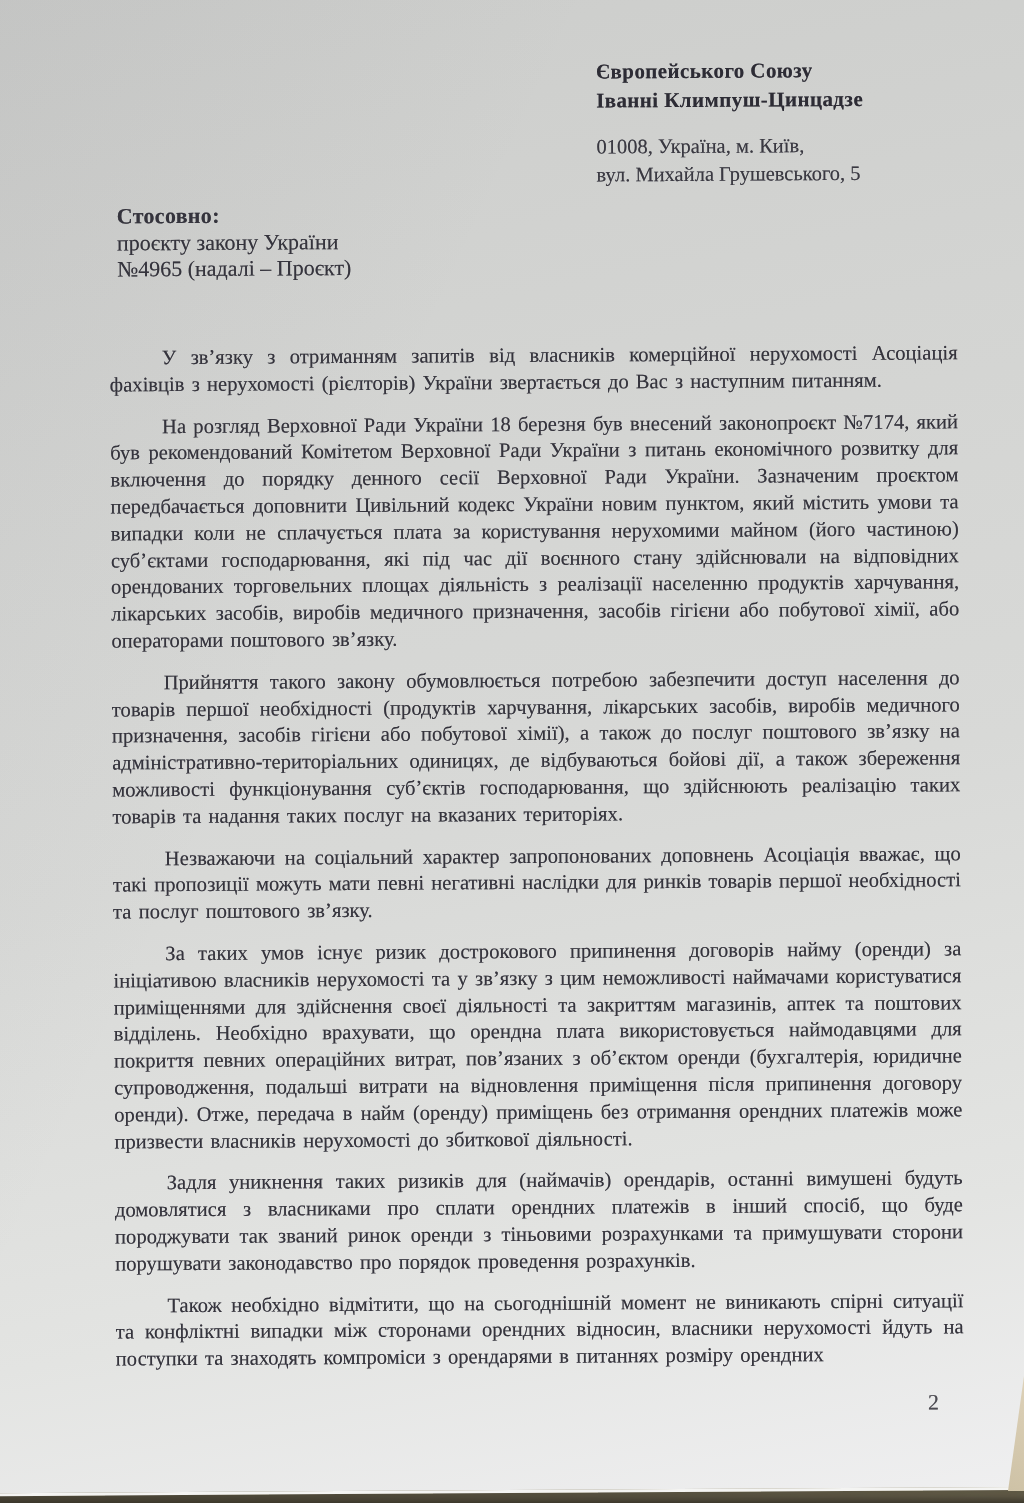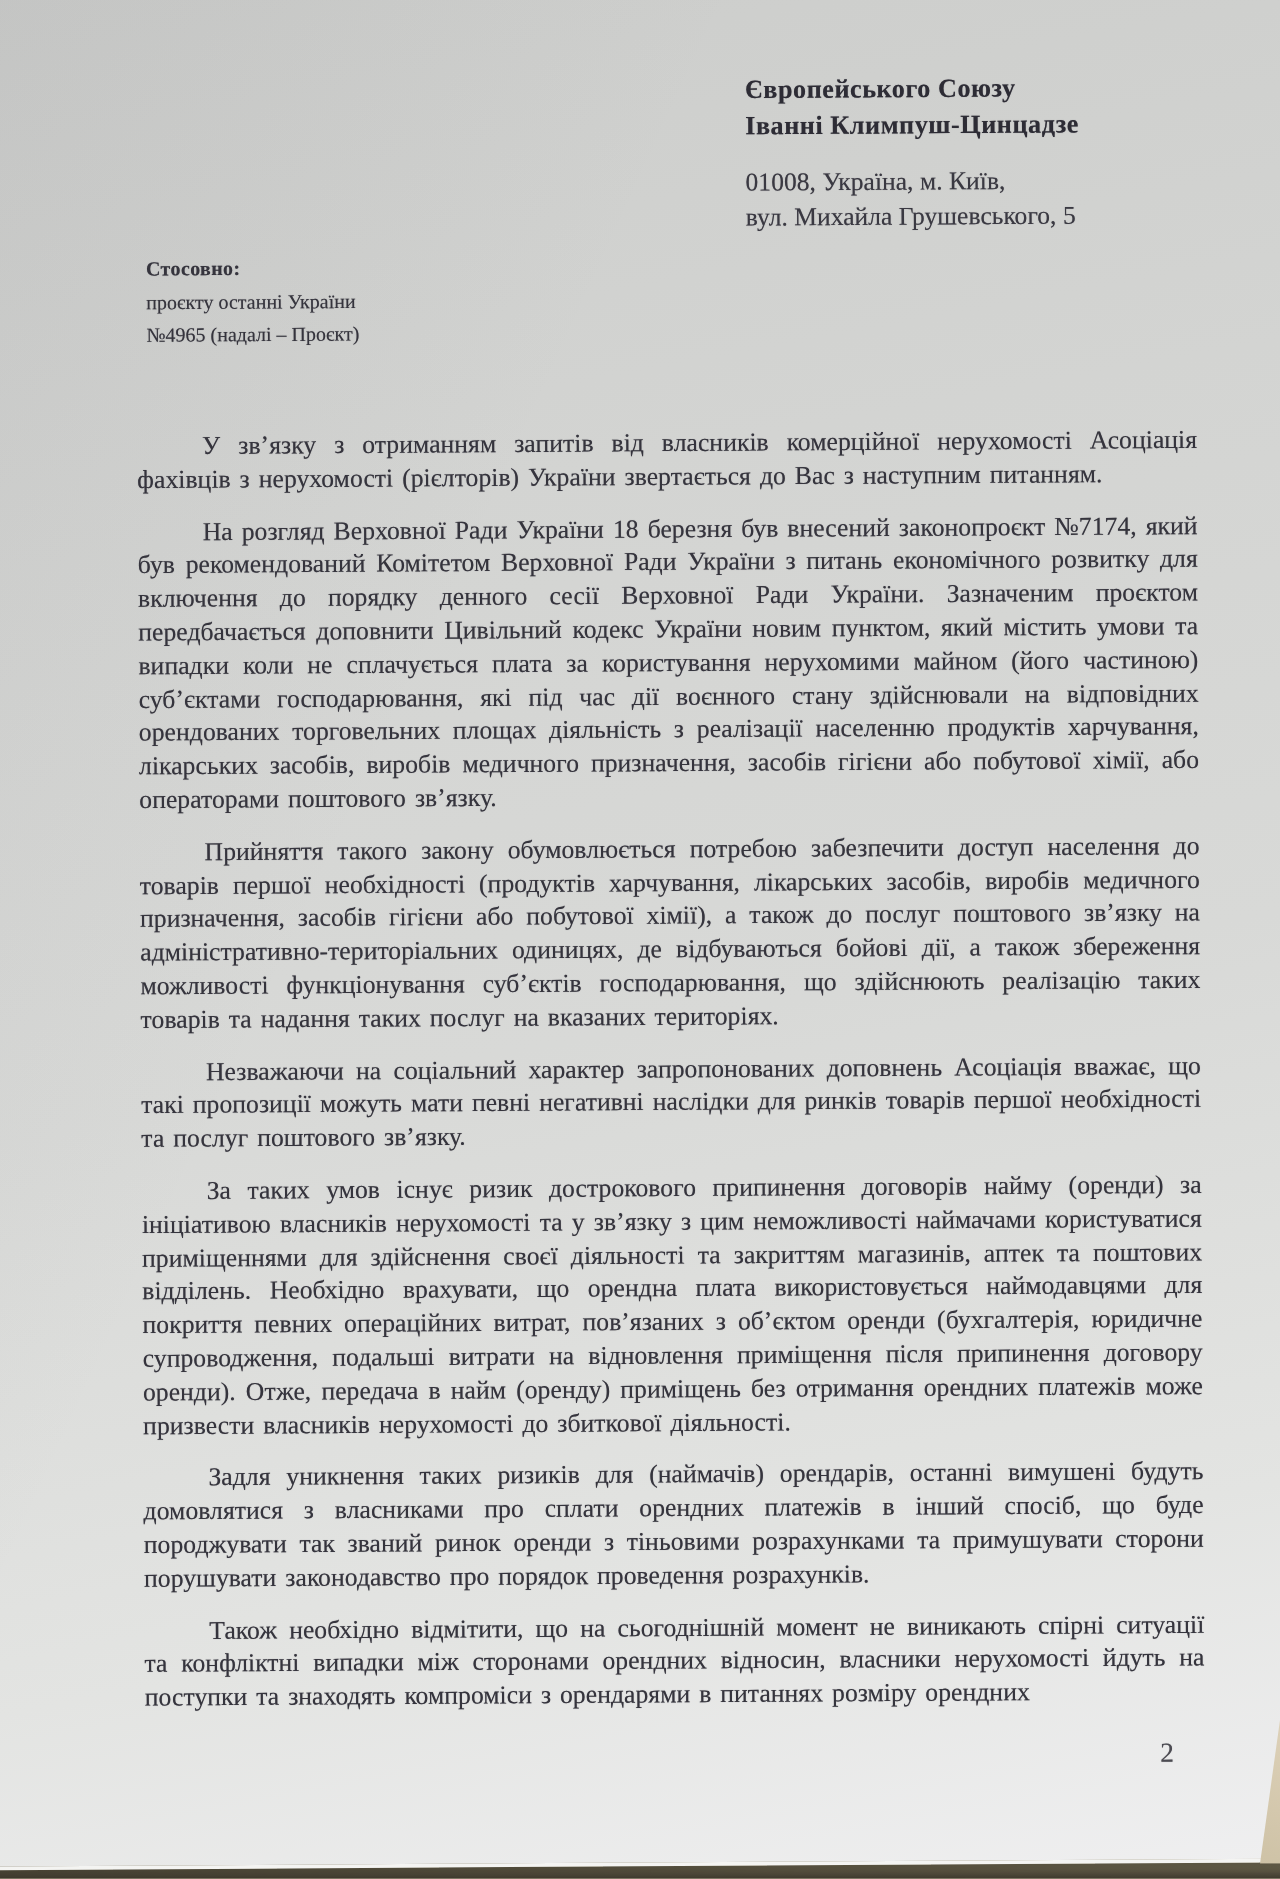--- a/index.html
+++ b/index.html
@@ -42,21 +42,21 @@
     letter-spacing:0.4px;
     color:#2d2c35;
   }
   .address{
     position:absolute;left:612px;top:148px;
     font-size:20.5px;line-height:27.5px;
     color:#3a3942;
   }
   .subject{
     position:absolute;left:132px;top:215px;
-    font-size:16px;line-height:26.5px;
+    font-size:22px;line-height:26.5px;
     color:#35343d;
   }
   .subject .subject-label{font-weight:bold;letter-spacing:0.3px;}
   .letter-body{
     position:absolute;left:124px;top:356px;width:848px;
     font-size:20.6px;line-height:26.8px;
     color:#35343d;
   }
   .letter-body p{
     margin:0 0 15px 0;
@@ -82,21 +82,21 @@
     <div>Іванні Климпуш-Цинцадзе</div>
   </div>
 
   <div class="address">
     <div>01008, Україна, м. Київ,</div>
     <div>вул. Михайла Грушевського, 5</div>
   </div>
 
   <div class="subject">
     <div class="subject-label">Стосовно:</div>
-    <div>проєкту останні України</div>
+    <div>проєкту закону України</div>
     <div>№4965 (надалі – Проєкт)</div>
   </div>
 
   <div class="letter-body">
     <p>У зв’язку з отриманням запитів від власників комерційної нерухомості Асоціація фахівців з нерухомості (рієлторів) України звертається до Вас з наступним питанням.</p>
     <p>На розгляд Верховної Ради України 18 березня був внесений законопроєкт №7174, який був рекомендований Комітетом Верховної Ради України з питань економічного розвитку для включення до порядку денного сесії Верховної Ради України. Зазначеним проєктом передбачається доповнити Цивільний кодекс України новим пунктом, який містить умови та випадки коли не сплачується плата за користування нерухомими майном (його частиною) суб’єктами господарювання, які під час дії воєнного стану здійснювали на відповідних орендованих торговельних площах діяльність з реалізації населенню продуктів харчування, лікарських засобів, виробів медичного призначення, засобів гігієни або побутової хімії, або операторами поштового зв’язку.</p>
     <p>Прийняття такого закону обумовлюється потребою забезпечити доступ населення до товарів першої необхідності (продуктів харчування, лікарських засобів, виробів медичного призначення, засобів гігієни або побутової хімії), а також до послуг поштового зв’язку на адміністративно-територіальних одиницях, де відбуваються бойові дії, а також збереження можливості функціонування суб’єктів господарювання, що здійснюють реалізацію таких товарів та надання таких послуг на вказаних територіях.</p>
     <p>Незважаючи на соціальний характер запропонованих доповнень Асоціація вважає, що такі пропозиції можуть мати певні негативні наслідки для ринків товарів першої необхідності та послуг поштового зв’язку.</p>
     <p>За таких умов існує ризик дострокового припинення договорів найму (оренди) за ініціативою власників нерухомості та у зв’язку з цим неможливості наймачами користуватися приміщеннями для здійснення своєї діяльності та закриттям магазинів, аптек та поштових відділень. Необхідно врахувати, що орендна плата використовується наймодавцями для покриття певних операційних витрат, пов’язаних з об’єктом оренди (бухгалтерія, юридичне супроводження, подальші витрати на відновлення приміщення після припинення договору оренди). Отже, передача в найм (оренду) приміщень без отримання орендних платежів може призвести власників нерухомості до збиткової діяльності.</p>
     <p>Задля уникнення таких ризиків для (наймачів) орендарів, останні вимушені будуть домовлятися з власниками про сплати орендних платежів в інший спосіб, що буде породжувати так званий ринок оренди з тіньовими розрахунками та примушувати сторони порушувати законодавство про порядок проведення розрахунків.</p>

